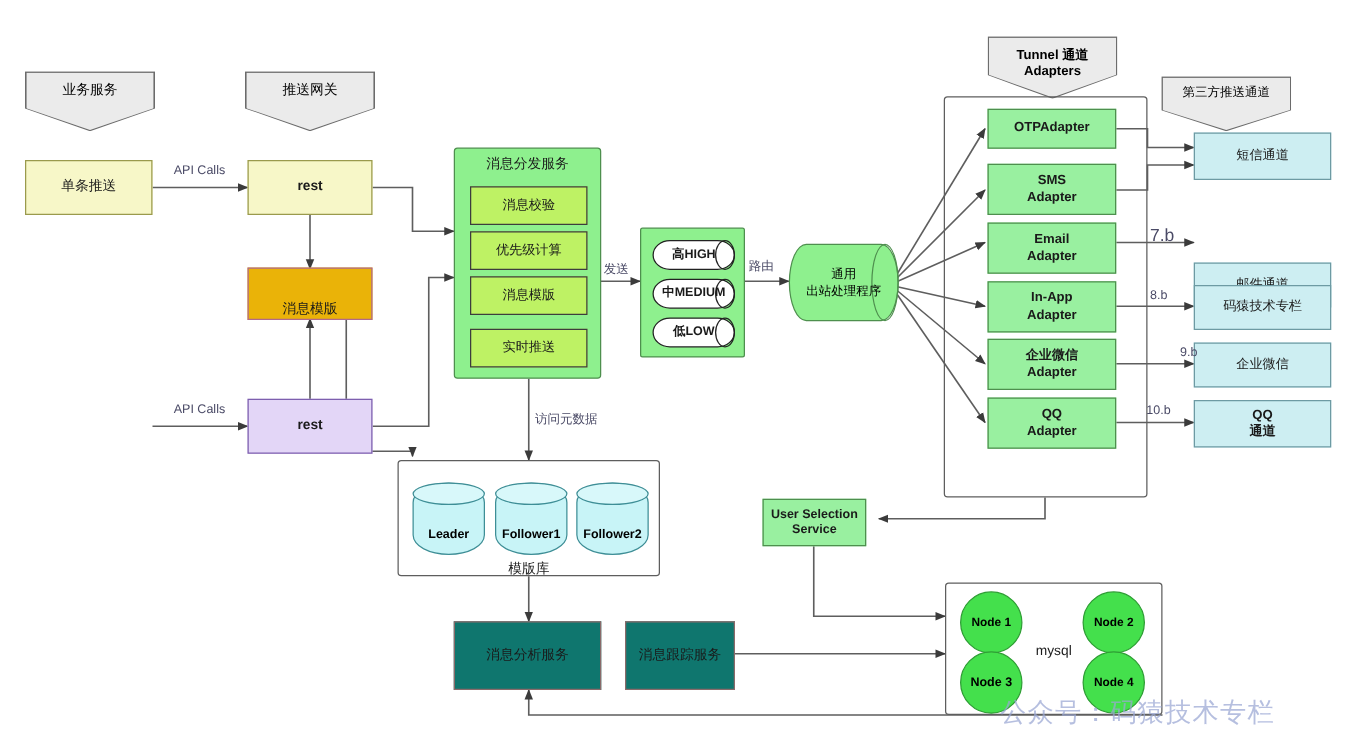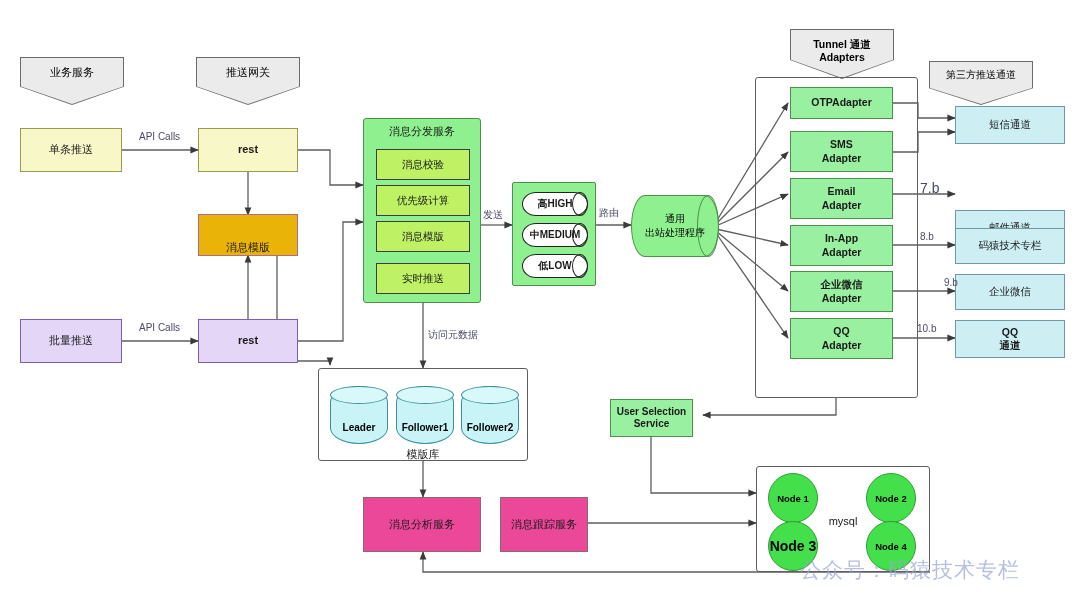--- a/index.html
+++ b/index.html
@@ -28,21 +28,21 @@
     line-height:1.25;
     color:#1a1a1a;
     border:1px solid #6b6b6b;
   }
   .lbl{white-space:pre-line;}
 
   
   .c-yellow{background:#f7f7c8;border-color:#9a9a4d;}
   .c-purple{background:#e3d6f7;border-color:#7d5fae;}
   .c-pink  {background:#eab308;border-color:#b06a8b;align-items:flex-end;}
-  .c-pinkred{background:#ec4899;border-color:#8a6a6a;align-items:center;}
+  .c-pinkred{background:#0f766e;border-color:#8a6a6a;align-items:center;}
   .c-green {background:#8ef08e;border-color:#4e8f4e;}
   .c-greenlt{background:#99f0a0;border-color:#4e8f4e;}
   .c-blue  {background:#cdeef2;border-color:#6d9aa3;}
   .c-white {background:#bef264;border-color:#3d3d3d;}
   .banner-outline{
     position:absolute;
     box-sizing:border-box;
     clip-path:polygon(0 0,100% 0,100% 62%,50% 100%,0 62%);
     background:#6b6b6b;
     z-index:0;
@@ -221,23 +221,20 @@
   </div>
 
   <div class="banner-outline" style="left:929px;top:33px;width:104px;height:44px;margin-top:28px;">
     <div class="banner-inner" style="font-size:10px;padding-top:7px;">第三方推送通道</div>
   </div>
 
   <div class="node c-yellow" style="left:20px;top:128px;width:102px;height:44px;font-size:11px;">
     <span class="lbl">单条推送</span>
   </div>
 
-  <div class="node c-purple" style="left:20px;top:319px;width:102px;height:44px;font-size:11px;">
-    <span class="lbl">批量推送</span>
-  </div>
 
   <div class="node c-yellow" style="left:198px;top:128px;width:100px;height:44px;font-size:11px;font-weight:bold;">
     <span class="lbl">rest</span>
   </div>
 
   <div class="node c-purple" style="left:198px;top:319px;width:100px;height:44px;font-size:11px;font-weight:bold;">
     <span class="lbl">rest</span>
   </div>
 
   <div class="node c-pink" style="left:198px;top:214px;width:100px;height:42px;font-size:11px;">
@@ -362,21 +359,21 @@
   </div>
 
   <div class="group" style="left:756px;top:466px;width:174px;height:106px;"></div>
 
   <div class="circle" style="left:768px;top:473px;width:50px;height:50px;font-size:9.5px;">
     <span class="lbl">Node 1</span>
   </div>
   <div class="circle" style="left:866px;top:473px;width:50px;height:50px;font-size:9.5px;">
     <span class="lbl">Node 2</span>
   </div>
-  <div class="circle" style="left:768px;top:521px;width:50px;height:50px;font-size:14px;">
+  <div class="circle" style="left:768px;top:521px;width:50px;height:50px;font-size:10px;">
     <span class="lbl">Node 3</span>
   </div>
   <div class="circle" style="left:866px;top:521px;width:50px;height:50px;font-size:9.5px;">
     <span class="lbl">Node 4</span>
   </div>
 
   <div class="group-title" style="left:820px;top:515px;width:46px;font-size:11px;">mysql</div>
 
   <div class="watermark" style="left:800px;top:556px;font-size:21px;letter-spacing:1px;">公众号：码猿技术专栏</div>
 

